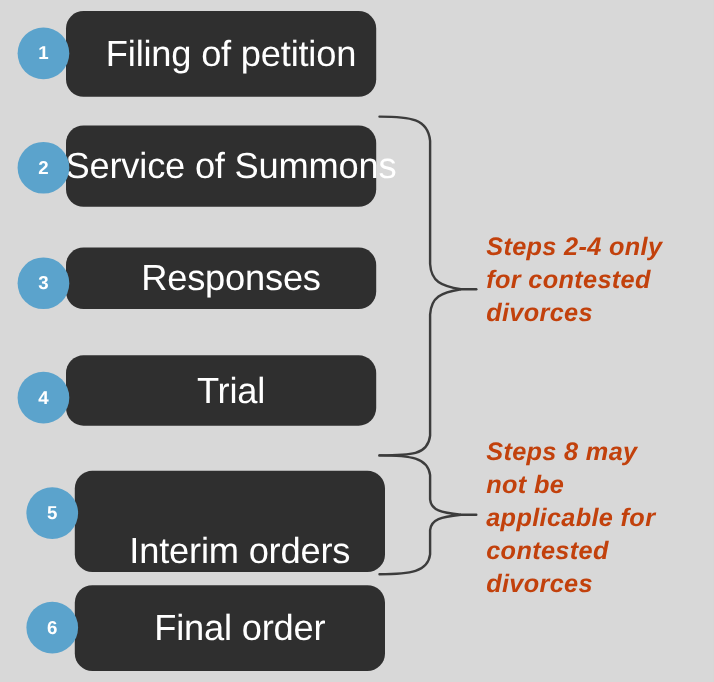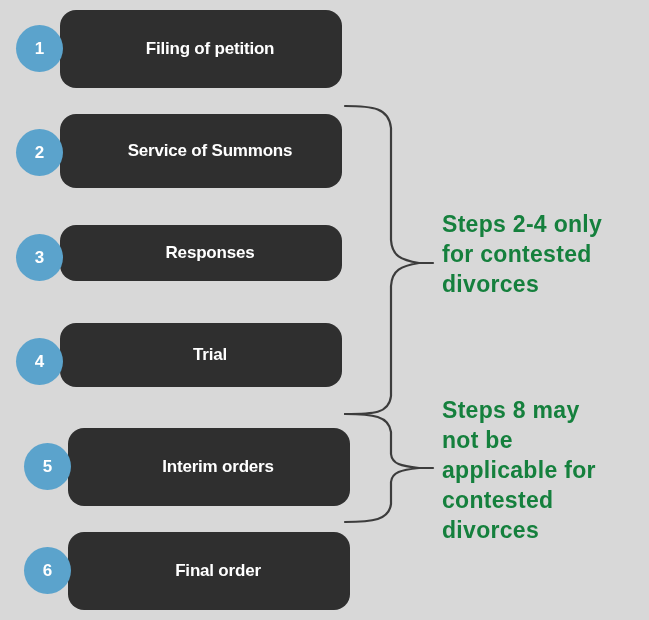--- a/index.html
+++ b/index.html
@@ -28,22 +28,22 @@
     position: absolute;
     background: #2f2f2f;
     border-radius: 16px;
     display: flex;
     align-items: center;
     justify-content: center;
     box-sizing: border-box;
   }
   .step-label {
     color: #ffffff;
-    font-weight: bold;
-    font-size: 17px;
+    font-weight: normal;
+    font-size: 33px;
     letter-spacing: -0.2px;
     white-space: nowrap;
     text-align: center;
     padding-left: 26px;
     padding-right: 8px;
   }
   .step-badge {
     position: absolute;
     width: 47px;
     height: 47px;
@@ -63,22 +63,23 @@
 
   
   .brace {
     position: absolute;
     z-index: 1;
   }
   .brace svg { display: block; overflow: visible; }
 
   .note {
     position: absolute;
-    color: #15803d;
+    color: #c2410c;
     font-weight: bold;
+    font-style: italic;
     font-size: 23px;
     line-height: 30px;
     letter-spacing: 0.3px;
     white-space: pre-line;
     z-index: 2;
   }
 </style>
 </head>
 <body>
 
@@ -114,21 +115,21 @@
   <div class="step">
     <div class="step-box" style="left:60px; top:323px; width:282px; height:64px;">
       <div class="step-label">Trial</div>
     </div>
     <div class="step-badge" style="left:16px; top:338px;">
       <span>4</span>
     </div>
   </div>
 
   <div class="step">
-    <div class="step-box" style="left:68px; top:428px; width:282px; height:78px;">
+    <div class="step-box" style="left:68px; top:428px; width:282px; height:92px;align-items:flex-end;">
       <div class="step-label">Interim orders</div>
     </div>
     <div class="step-badge" style="left:24px; top:443px;">
       <span>5</span>
     </div>
   </div>
 
   <div class="step">
     <div class="step-box" style="left:68px; top:532px; width:282px; height:78px;justify-content:center;">
       <div class="step-label">Final order</div>

